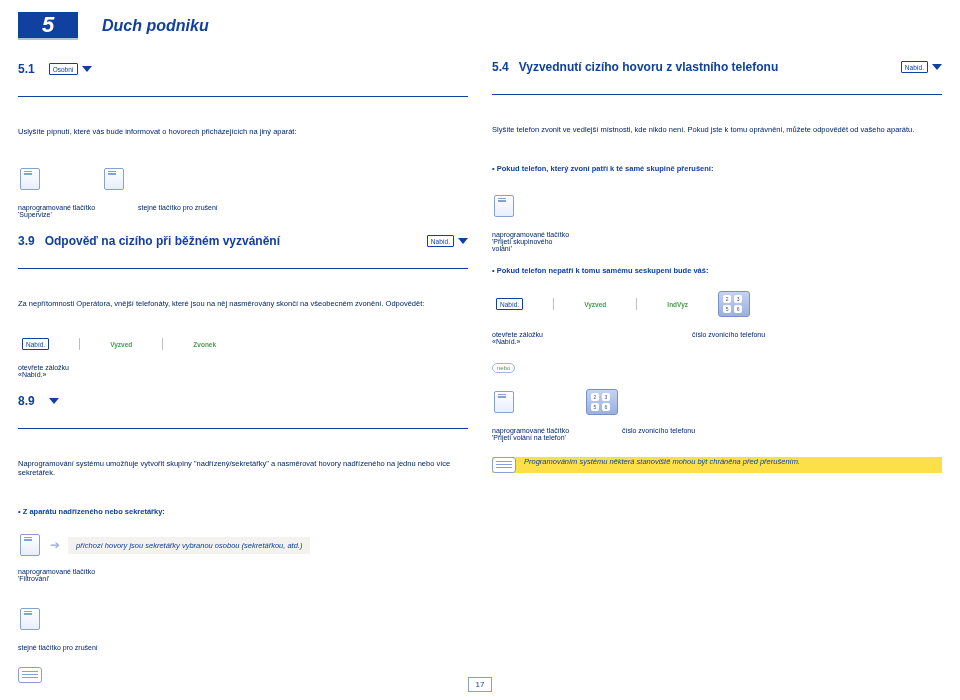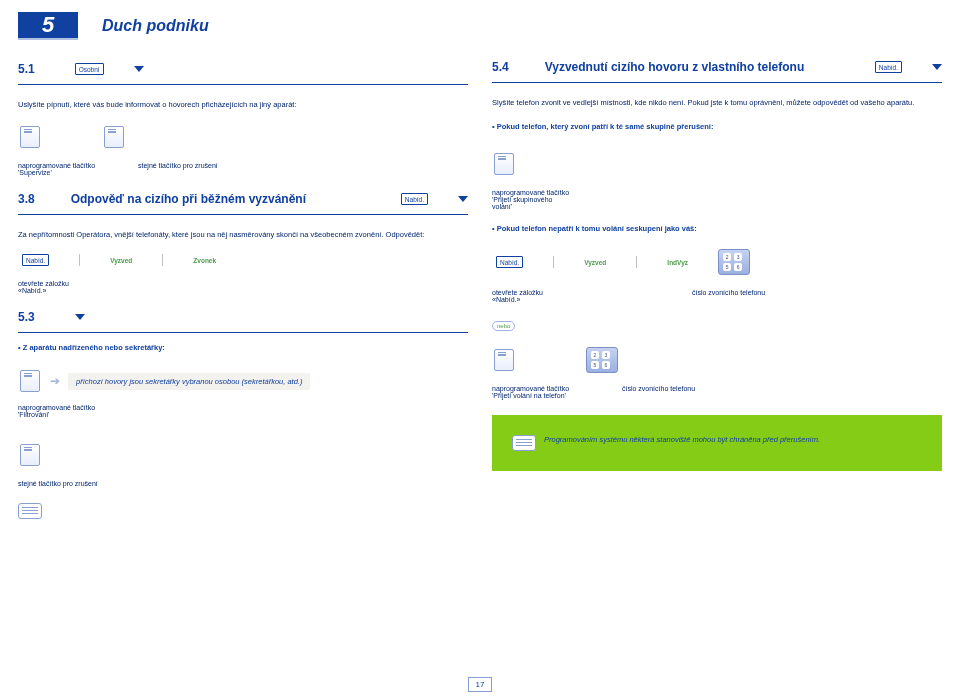--- a/index.html
+++ b/index.html
@@ -47,23 +47,22 @@
   .chapter-title {
     color: #1040a0;
     font-size: 16px;
     font-weight: bold;
     font-style: italic;
   }
   .sec-row {
     display: flex;
     align-items: center;
     border-bottom: 1px solid #1040a0;
-    padding-bottom: 8px;
+    padding-bottom: 20px;
     margin-top: 6px;
-    gap: 26px;
   }
   .sec-num {
     color: #1040a0;
     font-size: 12px;
     font-weight: bold;
     margin-right: 10px;
   }
   .sec-title {
     color: #1040a0;
     font-size: 12px;
@@ -82,21 +81,21 @@
     border-radius: 1px;
     background: #fff;
   }
   .tri {
     width: 0; height: 0;
     border-left: 5px solid transparent;
     border-right: 5px solid transparent;
     border-top: 6px solid #1040a0;
     margin-left: 4px;
   }
-  .body-text { margin: 5px 0; color: #00256e; }
+  .body-text { margin: 20px 0; color: #00256e; }
   .blue-strong { color: #1040a0; font-weight: bold; }
   .key {
     width: 18px; height: 20px;
     border: 1px solid #88a0d0;
     border-radius: 2px;
     background: linear-gradient(#fff, #e8eefc);
     position: relative;
     display: inline-block;
     margin: 2px;
   }
@@ -176,39 +175,40 @@
         <div class="key"></div>
         <div class="key" style="margin-left:60px"></div>
       </div>
     </div>
     <div class="row" style="gap:40px">
       <div class="caption">naprogramované tlačítko 'Supervize'</div>
       <div class="caption">stejné tlačítko pro zrušení</div>
     </div>
 
     <div class="sec-row">
-      <span class="sec-num">3.8</span>
+      <span class="sec-num">3.9</span>
       <span class="sec-title">Odpověď na cizího při běžném vyzvánění</span>
       <span class="tag">Nabíd.</span>
       <span class="tri"></span>
     </div>
     <div class="body-text">Za nepřítomnosti Operátora, vnější telefonáty, které jsou na něj nasměrovány skončí na všeobecném zvonění. Odpovědět:</div>
     <div class="row" style="gap:30px;align-items:center">
       <span class="tag" style="border-color:#1040a0;background:#fff">Nabíd.</span>
       <span style="border-left:1px solid #c0c0c0;height:12px"></span>
       <span class="green">Vyzved</span>
       <span style="border-left:1px solid #c0c0c0;height:12px"></span>
       <span class="green">Zvonek</span>
     </div>
     <div class="caption" style="margin-top:4px">otevřete záložku «Nabíd.»</div>
 
     <div class="sec-row">
-      <span class="sec-num">5.3</span>
-      <span class="tri"></span>
-    </div>
+      <span class="sec-num">8.9</span>
+      <span class="tri"></span>
+    </div>
+    <div class="body-text">Naprogramování systému umožňuje vytvořit skupiny "nadřízený/sekretářky" a nasměrovat hovory nadřízeného na jednu nebo více sekretářek.</div>
     <div class="blue-strong">• <span>Z aparátu nadřízeného nebo sekretářky:</span></div>
 
     <div class="row" style="margin-top:6px;align-items:center">
       <div class="key"></div>
       <span class="arrow">➔</span>
       <div class="lt-box">
         <span class="blue-strong" style="font-style:italic;font-weight:normal">příchozí hovory jsou sekretářky vybranou osobou (sekretářkou, atd.)</span>
       </div>
     </div>
     <div class="caption">naprogramované tlačítko 'Filtrování'</div>
@@ -234,21 +234,21 @@
     </div>
     <div class="body-text">Slyšíte telefon zvonit ve vedlejší místnosti, kde nikdo není. Pokud jste k tomu oprávněni, můžete odpovědět od vašeho aparátu.</div>
     <div class="blue-strong">• <span>Pokud telefon, který zvoní patří k té samé skupině přerušení:</span></div>
 
     <div style="margin-top:10px">
       <div class="key"></div>
     </div>
     <div class="row" style="gap:40px">
       <div class="caption">naprogramované tlačítko 'Přijetí skupinového volání'</div>
     </div>
-    <div class="blue-strong" style="margin-top:4px">• <span>Pokud telefon nepatří k tomu volání seskupení jako váš:</span></div>
+    <div class="blue-strong" style="margin-top:4px">• <span>Pokud telefon nepatří k tomu samému seskupení bude váš:</span></div>
 
     <div class="row" style="gap:30px;align-items:center;margin-top:6px">
       <span class="tag">Nabíd.</span>
       <span style="border-left:1px solid #c0c0c0;height:12px"></span>
       <span class="green">Vyzved</span>
       <span style="border-left:1px solid #c0c0c0;height:12px"></span>
       <span class="green">IndVyz</span>
       <div class="dial">
         <span class="d1">2</span>
           <span class="d2">3</span>
@@ -274,20 +274,20 @@
           <span class="d2">3</span>
           <span class="d3">5</span>
           <span class="d4">6</span>
       </div>
     </div>
     <div class="row" style="gap:50px">
       <div class="caption">naprogramované tlačítko 'Přijetí volání na telefon'</div>
       <div class="caption">číslo zvonícího telefonu</div>
     </div>
 
-    <div class="notebox" style="background:#84cc16;padding:20px">
+    <div class="notebox" style="background:#fde047;padding:0">
       <div class="note-icon"></div>
       <div class="note-text" style="font-weight:normal">Programováním systému některá stanoviště mohou být chráněna před přerušením.</div>
     </div>
   </div>
 </div>
 
 <div class="pagenum">17</div>
 
 </body></html>

